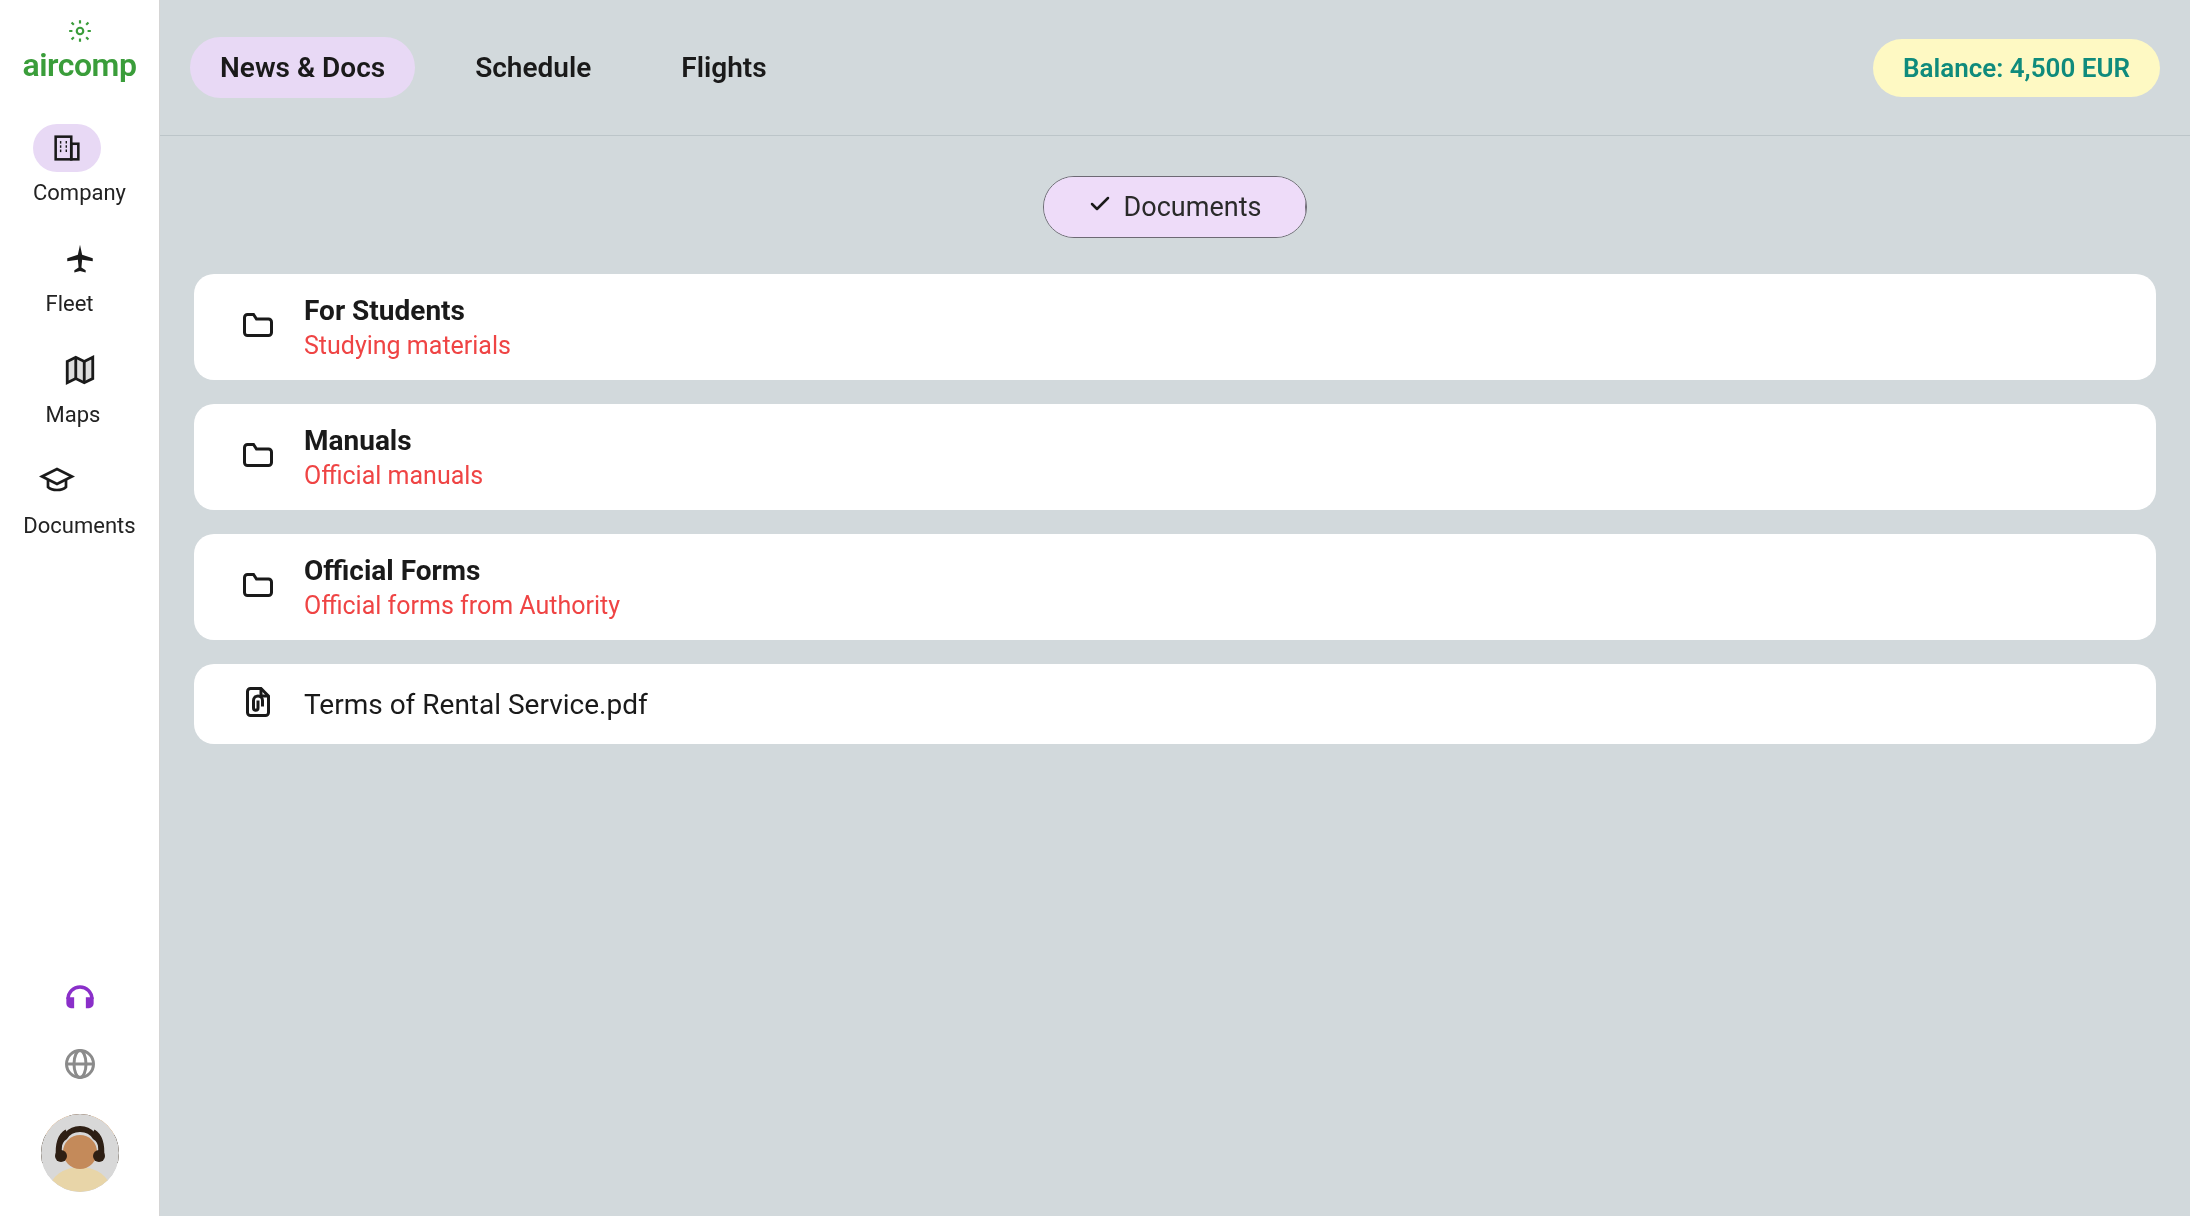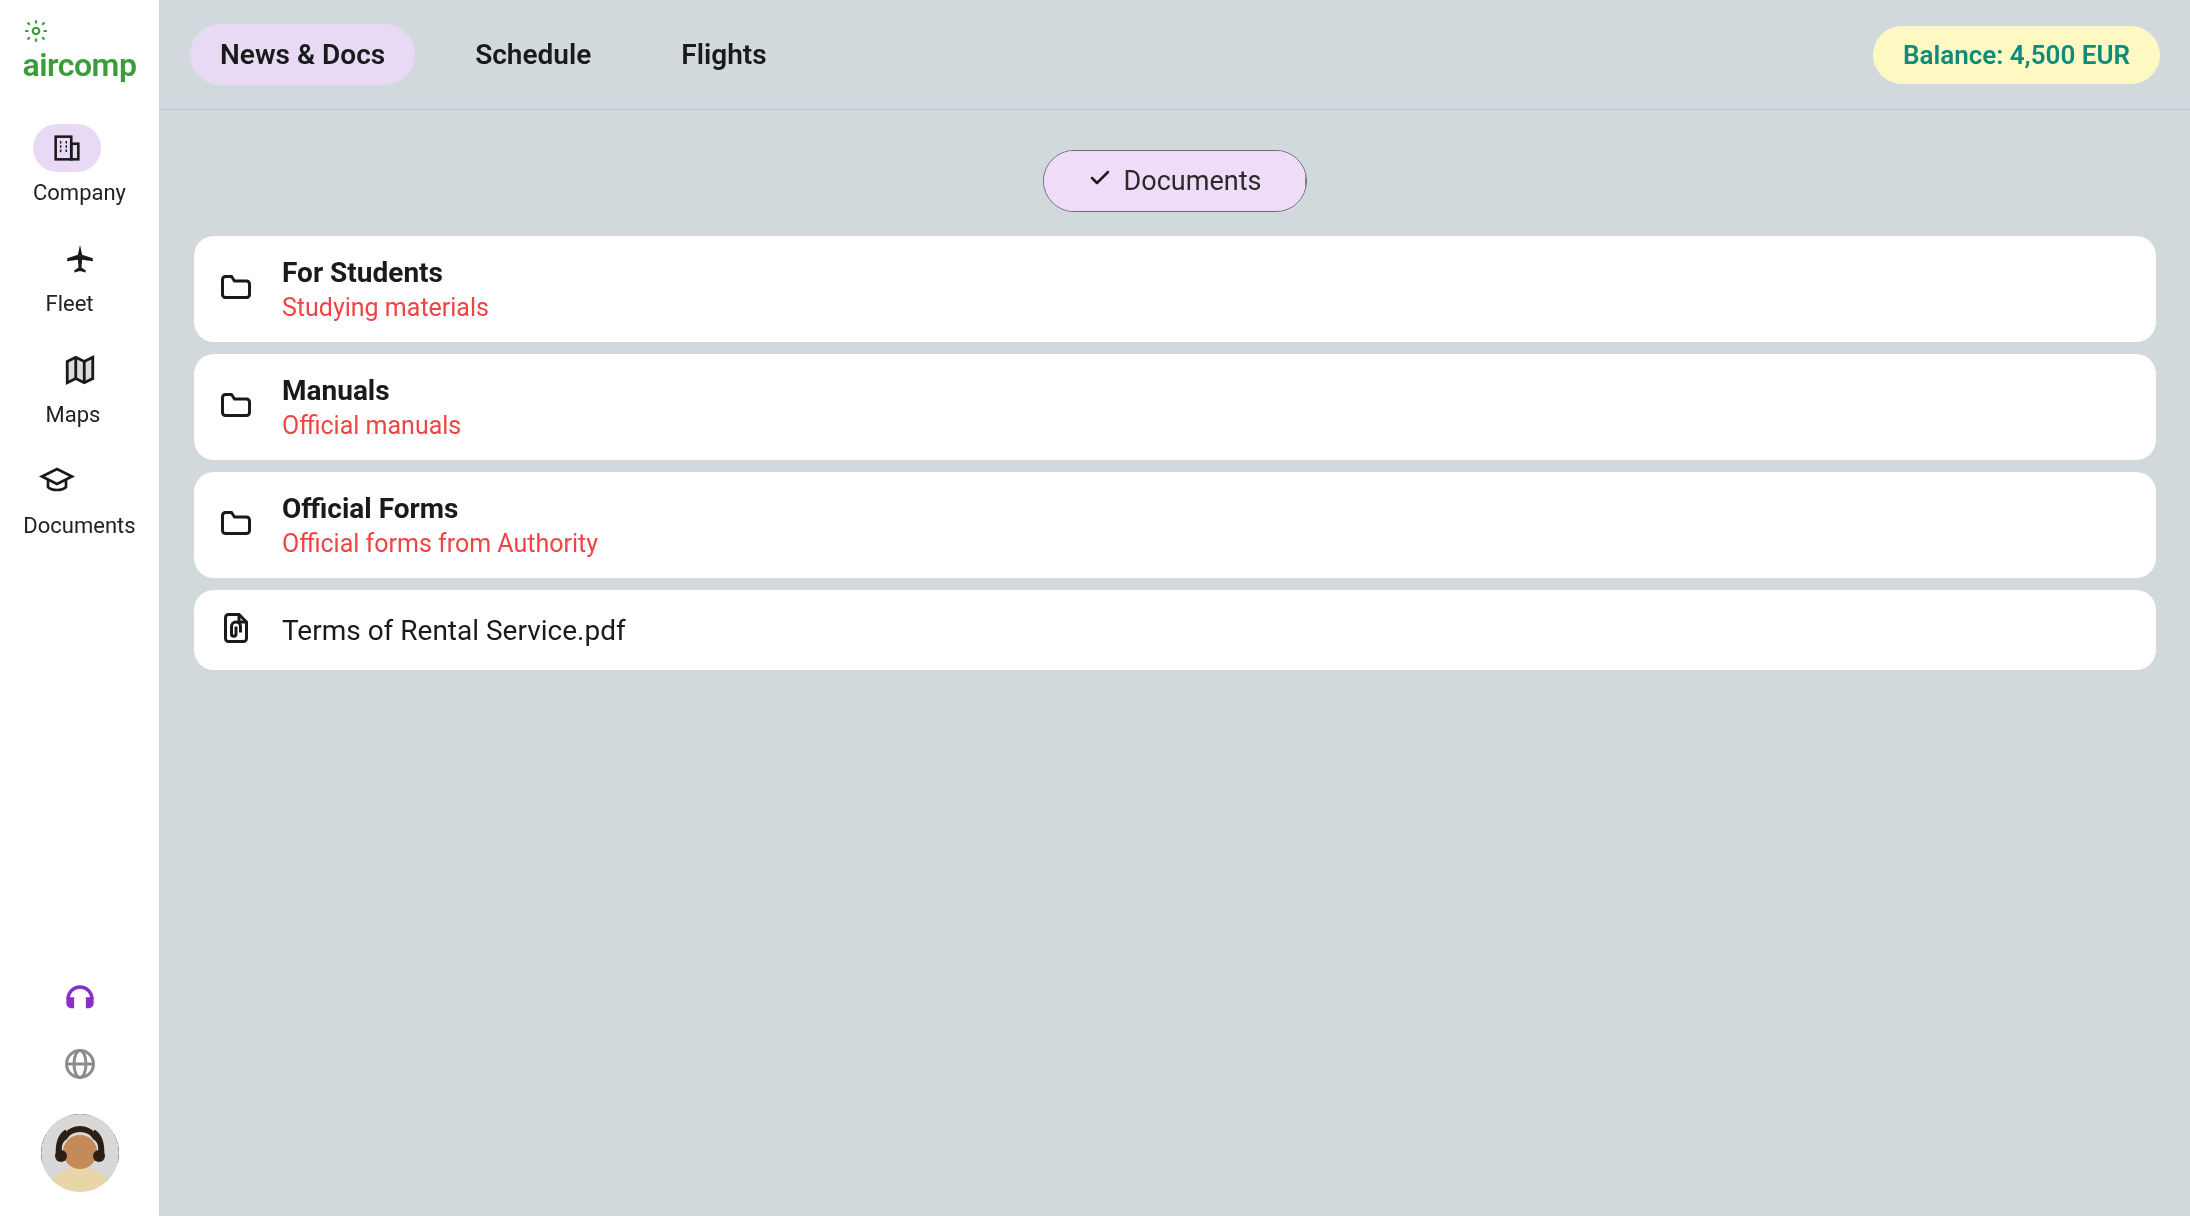--- a/index.html
+++ b/index.html
@@ -21,21 +21,21 @@
       border-right: 1px solid #d5d5d5;
       display: flex;
       flex-direction: column;
       align-items: center;
       padding-top: 18px;
       position: relative;
     }
     .logo {
       display: flex;
       flex-direction: column;
-      align-items: flex-start;
+      align-items: center;
       margin-bottom: 40px;
     }
     .logo-icon {
       color: #3a9d3a;
       margin-bottom: -2px;
     }
     .logo-text {
       font-size: 32px;
       font-weight: 600;
       color: #3a9d3a;
@@ -84,21 +84,21 @@
       background: radial-gradient(circle at 50% 25%, #6b4a2f 0%, #6b4a2f 30%, #d9a36c 30%, #d9a36c 48%, #3a2a1a 48%, #3a2a1a 68%, #d1d1d1 68%);
       overflow: hidden;
       position: relative;
     }
     .main {
       flex: 1;
       display: flex;
       flex-direction: column;
     }
     .topbar {
-      height: 110px;
+      height: 136px;
       background: #d2d9dc;
       border-bottom: 1px solid #bcc5c9;
       display: flex;
       align-items: center;
       padding: 0 30px;
     }
     .topnav {
       display: flex;
       gap: 30px;
     }
@@ -154,25 +154,26 @@
       background: #eedcf9;
     }
     .doc-list {
       display: flex;
       flex-direction: column;
       gap: 12px;
     }
     .doc-row {
       background: #ffffff;
       border-radius: 20px;
-      padding: 20px 24px;
+      padding: 20px 46px;
       display: flex;
       align-items: center;
       gap: 28px;
       cursor: pointer;
+      margin-top: 12px;
     }
     .doc-icon-wrap {
       flex-shrink: 0;
     }
     .doc-text {
       display: flex;
       flex-direction: column;
       gap: 4px;
     }
     .doc-title {

